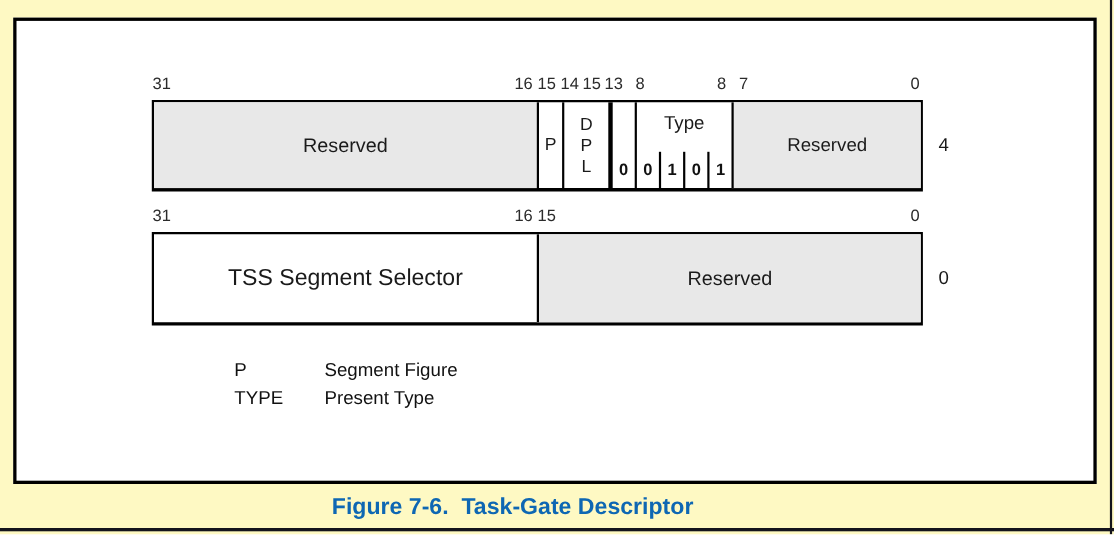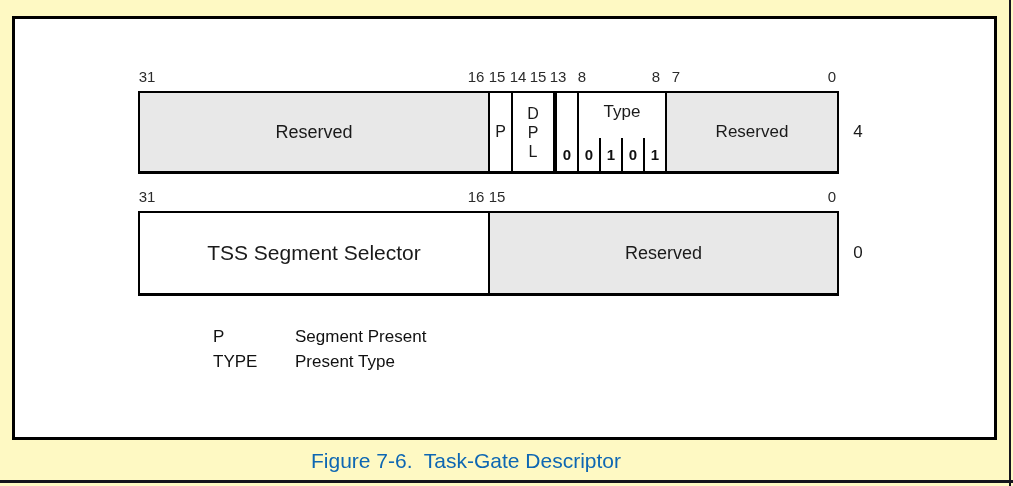--- a/index.html
+++ b/index.html
@@ -94,21 +94,21 @@
 
   
   .legend { position:absolute; left:213px; top:324px; font-size:17px; color:#111; }
   .legend-row { display:flex; line-height:25px; }
   .legend-term { width:82px; }
   .legend-def  { white-space:nowrap; }
 
   
   .caption {
     position:absolute; left:0; top:449px; width:932px;
-    text-align:center; font-size:21px; font-weight:normal;
+    text-align:center; font-size:21px; font-weight:bold;
     color:#0e67b3;
   }
 </style>
 </head>
 <body>
 
 <div id="screen">
 
   <div class="figure-frame"></div>
 
@@ -170,21 +170,21 @@
     </div>
     <div class="cell bl gray c-res-dw0">
       <span class="field-label">Reserved</span>
     </div>
   </div>
   <div class="offset offset-low">0</div>
 
   <div class="legend">
     <div class="legend-row">
       <span class="legend-term">P</span>
-      <span class="legend-def">Segment Present</span>
+      <span class="legend-def">Segment Figure</span>
     </div>
     <div class="legend-row">
       <span class="legend-term">TYPE</span>
       <span class="legend-def">Present Type</span>
     </div>
   </div>
 
   <div class="caption">Figure 7-6.&nbsp; Task-Gate Descriptor</div>
 
   <div class="bottom-rule"></div>

